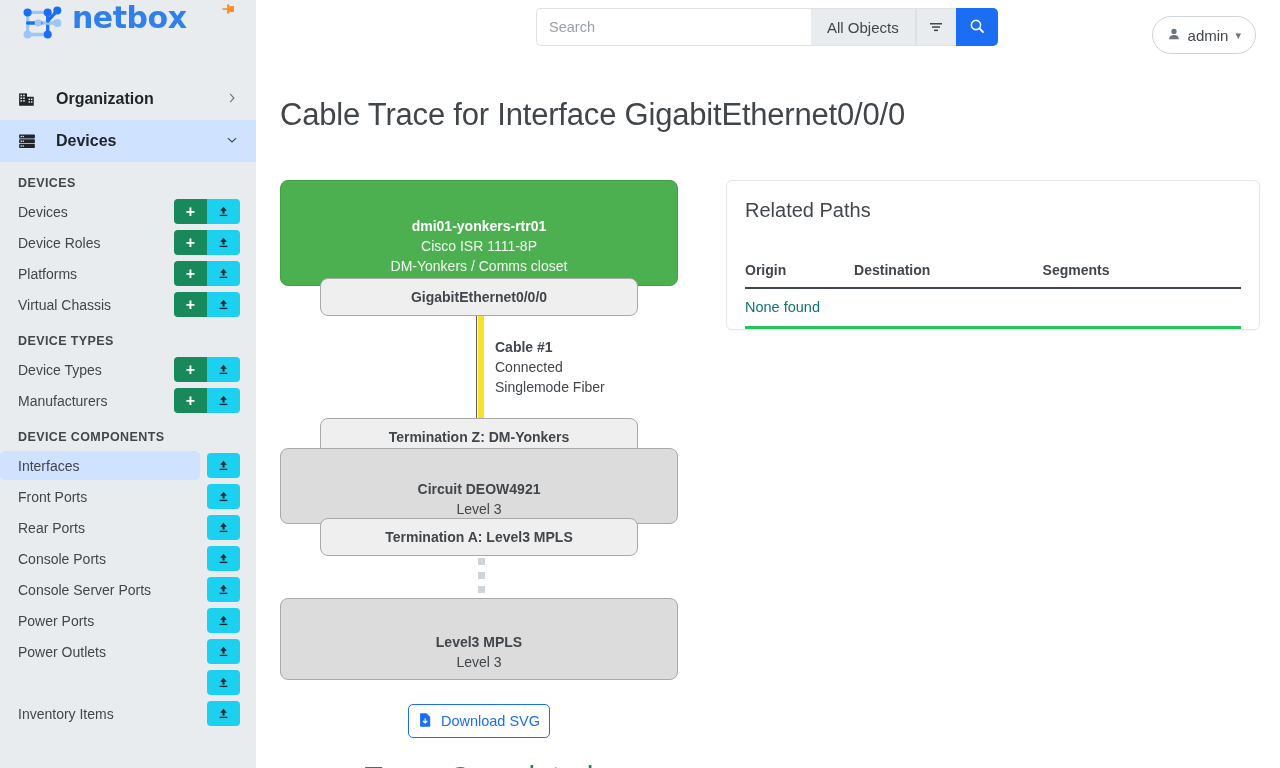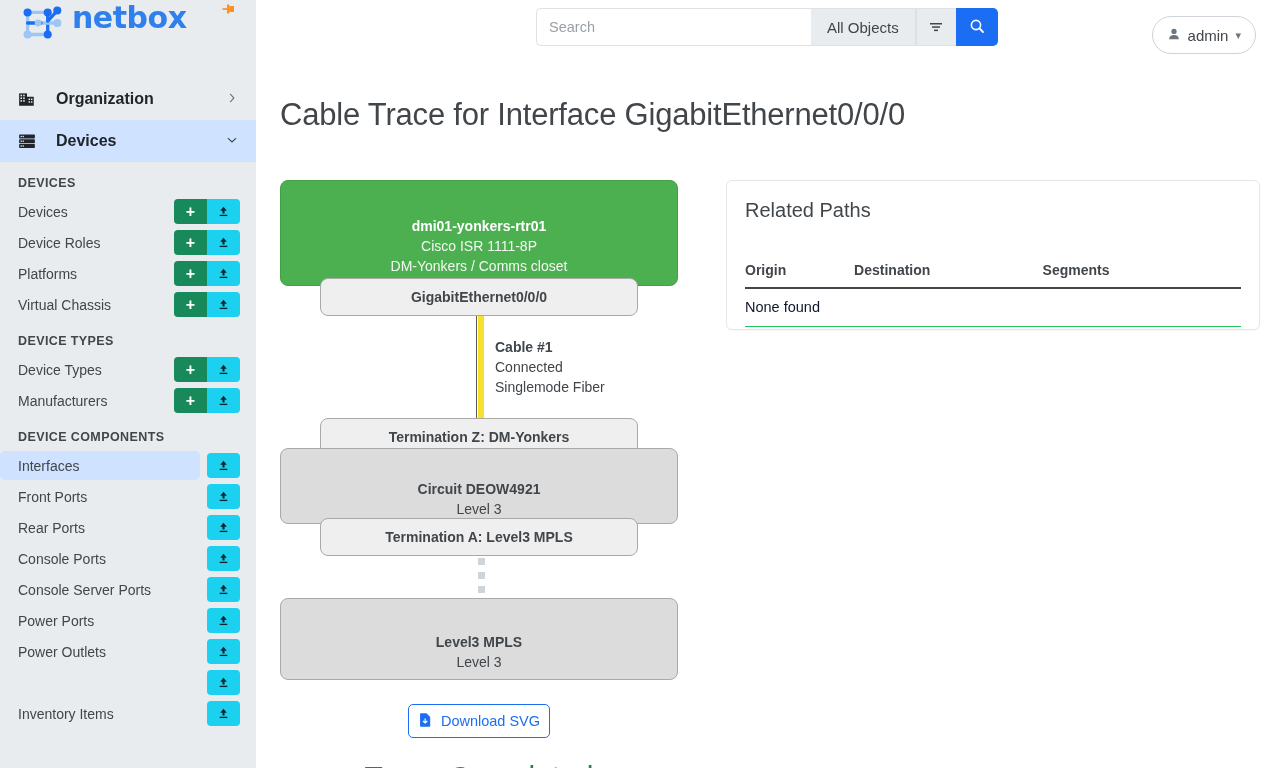--- a/index.html
+++ b/index.html
@@ -181,22 +181,22 @@
     padding: 18px 18px 22px 18px;
     height: 150px;
   }
   .card h2 { margin:0 0 16px 0; font-size:20px; font-weight:400; color:#41464b; }
   table.rp { width:100%; border-collapse: collapse; margin-top: 40px; }
   table.rp th {
     text-align:left; font-size:14px; font-weight:700; color:#41464b;
     padding: 0 0 9px 0; border-bottom: 2px solid #41464b;
   }
   table.rp td {
-    font-size:14.5px; color:#0f172a; padding: 10px 0 11px 0;
-    border-bottom: 1px solid #22c55e;
+    font-size:14.5px; color:#0f766e; padding: 10px 0 11px 0;
+    border-bottom: 3px solid #22c55e;
   }
 </style>
 </head>
 <body>
 
 <div class="app">
 
   <aside class="sidebar">
 
     <div class="brand">

